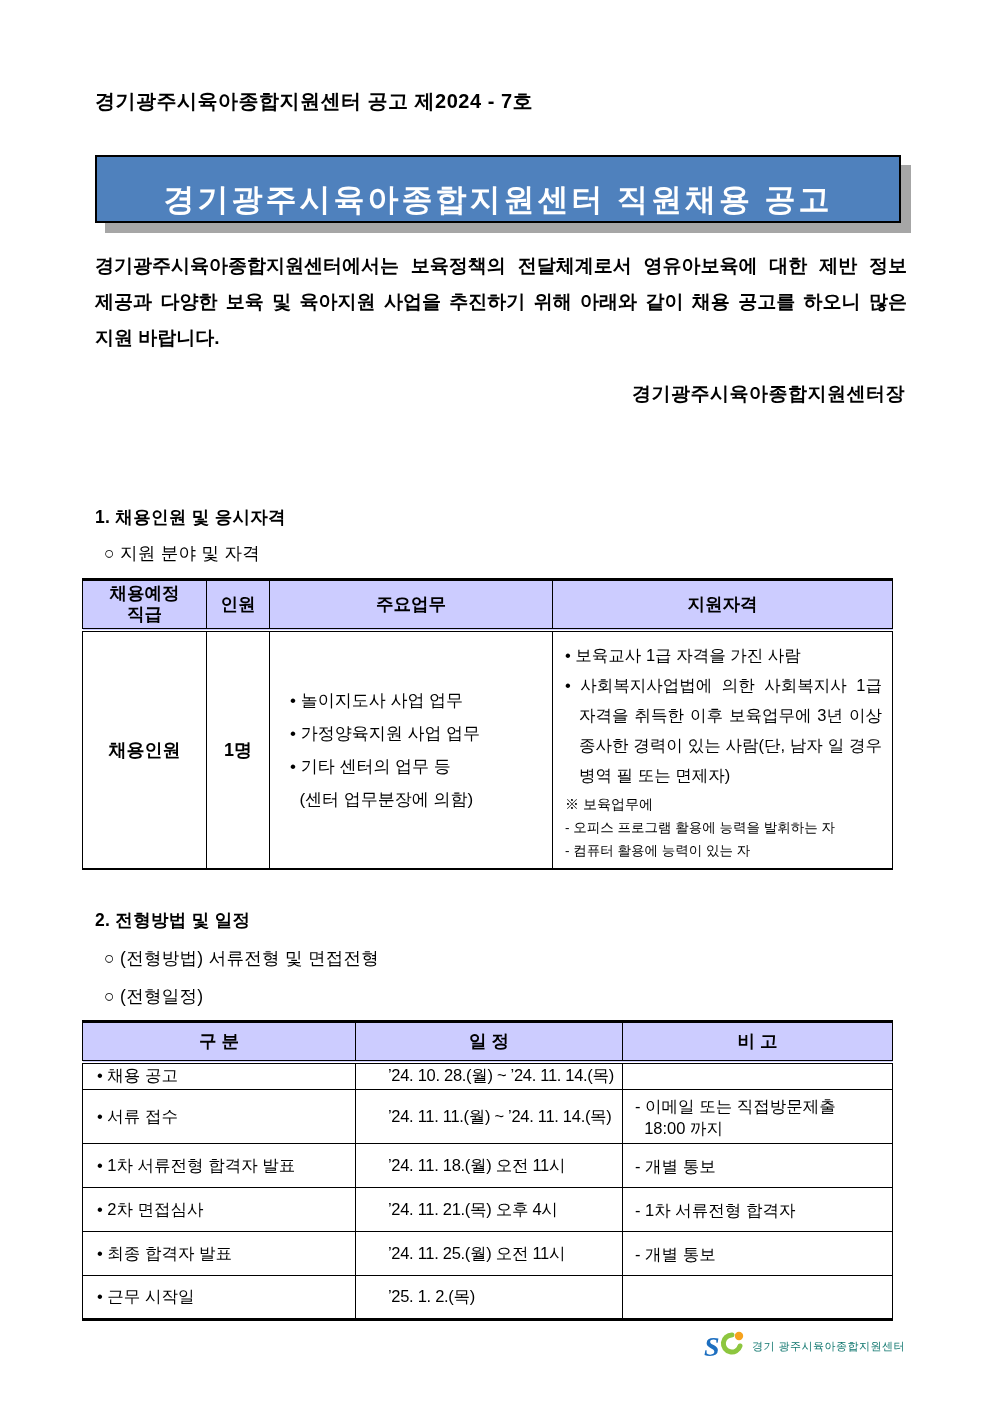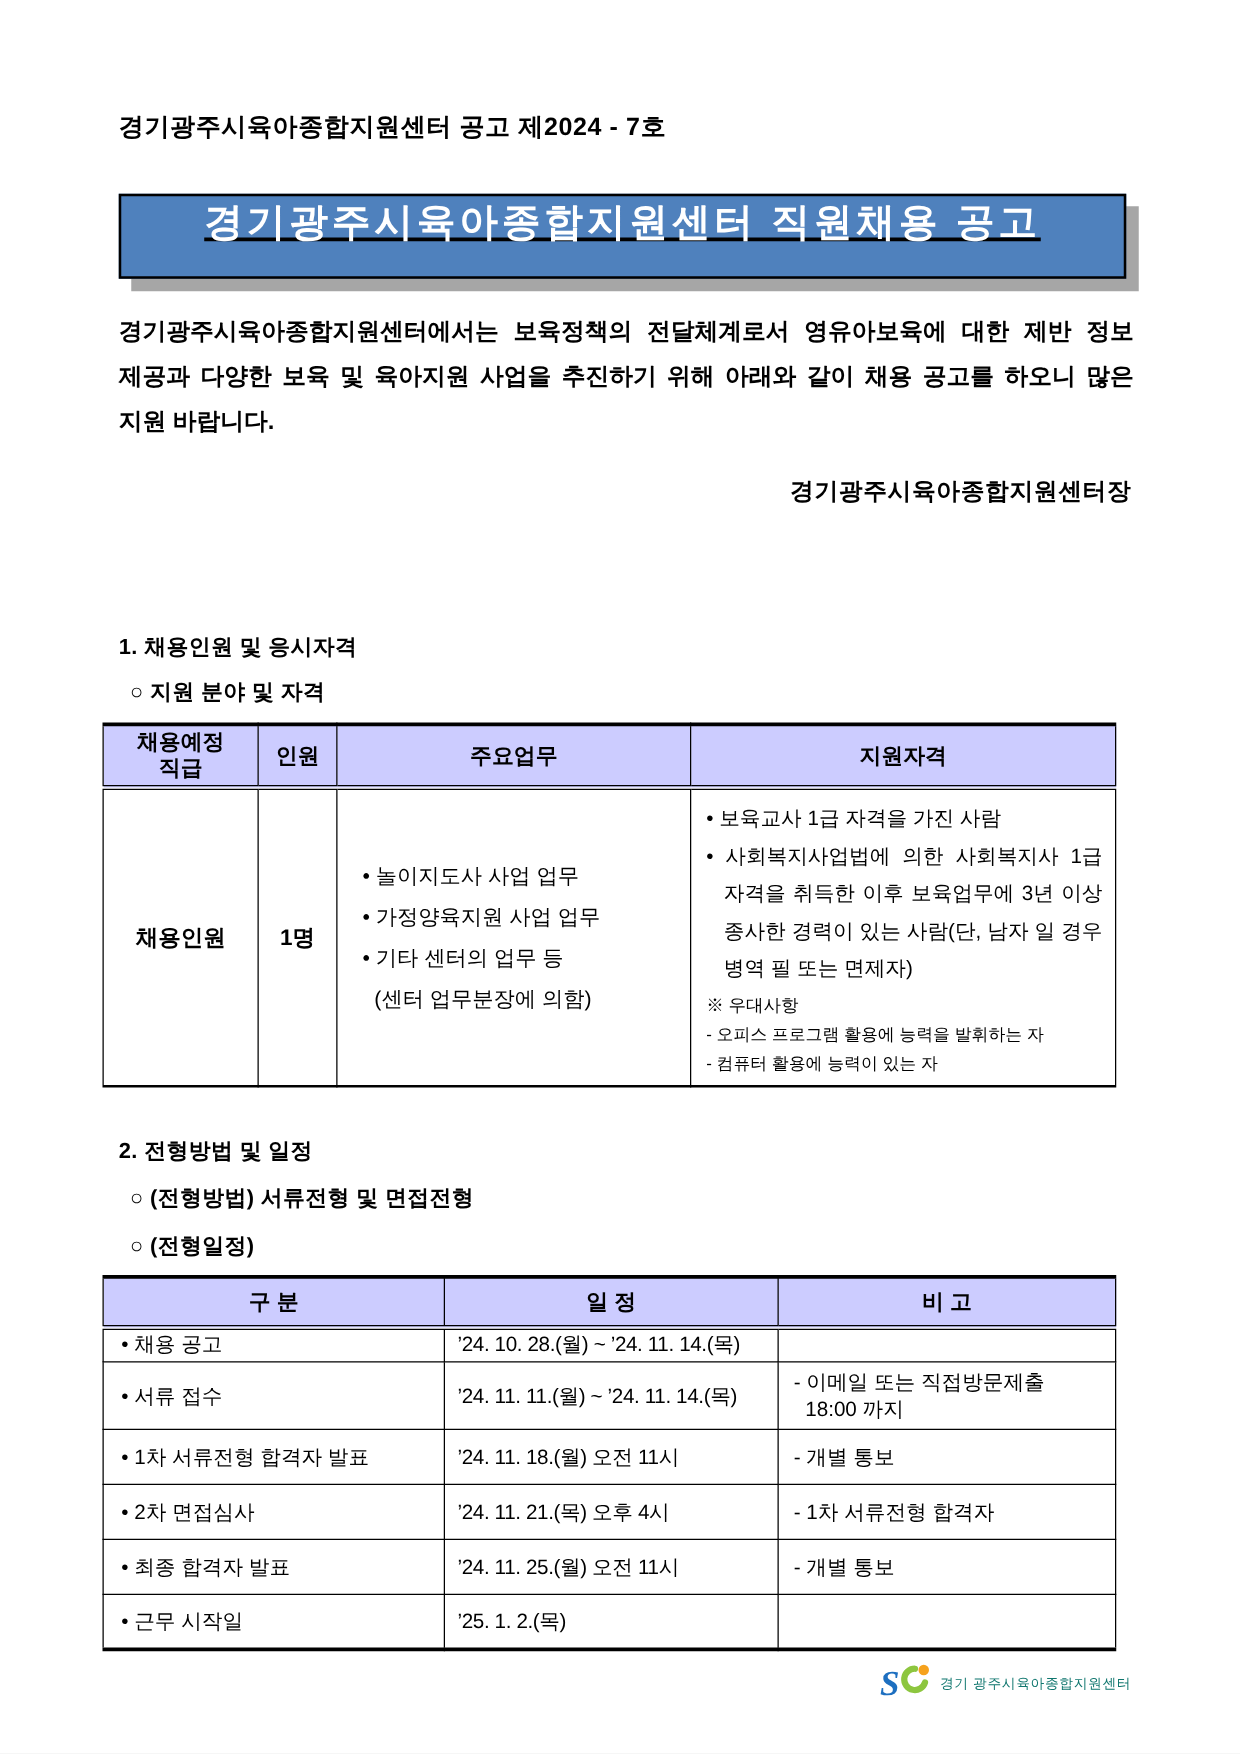--- a/index.html
+++ b/index.html
@@ -26,23 +26,22 @@
 
   
   .banner {
     position: absolute;
     left: 95px; top: 155px;
     width: 806px; height: 68px;
     background: #4f81bd;
     border: 2px solid #000;
     box-shadow: 10px 10px 0 #a6a6a6;
     display: flex;
-    align-items: flex-start;
+    align-items: flex-end;
     justify-content: center;
-    text-decoration: underline;
   }
   .banner-title {
     color: #ffffff;
     font-size: 31px;
     font-weight: 600;
     letter-spacing: 3px;
     white-space: nowrap;
   }
 
   
@@ -73,21 +72,21 @@
     position: absolute;
     left: 95px;
     font-size: 17.5px;
     font-weight: 700;
     letter-spacing: 0.3px;
   }
   .sec-sub {
     position: absolute;
     left: 104px;
     font-size: 17.5px;
-    font-weight: 700;
+    font-weight: 400;
     letter-spacing: 0.3px;
   }
 
   
   table.doc-table {
     position: absolute;
     left: 82px;
     width: 810px;
     border-collapse: collapse;
     table-layout: fixed;
@@ -121,21 +120,21 @@
     text-align: justify;
     word-break: keep-all;
   }
   .qual-note-title { font-size: 14px; line-height: 24px; margin-top: 2px; }
   .qual-note { font-size: 13.5px; line-height: 23px; }
 
   .t2 { border-bottom: 3px solid #000; }
   .t2 thead th { height: 40px; white-space: pre; }
   .t2 td { font-size: 16.5px; }
   .t2 .cat-cell { padding-left: 14px; }
-  .t2 .sch-cell { padding-left: 10px; letter-spacing: -0.3px; }
+  .t2 .sch-cell { padding-left: 32px; letter-spacing: -0.3px; }
   .t2 .note-cell { padding-left: 12px; white-space: pre-wrap; line-height: 22px; }
 
   
   .footer {
     position: absolute;
     right: 87px; top: 1330px;
     display: flex;
     align-items: center;
     gap: 6px;
   }
@@ -189,21 +188,21 @@
         <td class="cell-center">1명</td>
         <td class="duties-cell">
           <div class="duty-line">• 놀이지도사 사업 업무</div>
           <div class="duty-line">• 가정양육지원 사업 업무</div>
           <div class="duty-line">• 기타 센터의 업무 등</div>
           <div class="duty-line">  (센터 업무분장에 의함)</div>
         </td>
         <td class="qual-cell">
           <div class="qual-item">• 보육교사 1급 자격을 가진 사람</div>
           <div class="qual-item">• 사회복지사업법에 의한 사회복지사 1급 자격을 취득한 이후 보육업무에 3년 이상 종사한 경력이 있는 사람(단, 남자 일 경우 병역 필 또는 면제자)</div>
-          <div class="qual-note-title">※ 우대사항</div>
+          <div class="qual-note-title">※ 보육업무에</div>
           <div class="qual-note">- 오피스 프로그램 활용에 능력을 발휘하는 자</div>
           <div class="qual-note">- 컴퓨터 활용에 능력이 있는 자</div>
         </td>
       </tr>
     </tbody>
   </table>
 
   <div class="sec-heading" style="top:908px">2. 전형방법 및 일정</div>
   <div class="sec-sub" style="top:946px">○ (전형방법) 서류전형 및 면접전형</div>
   <div class="sec-sub" style="top:984px">○ (전형일정)</div>

